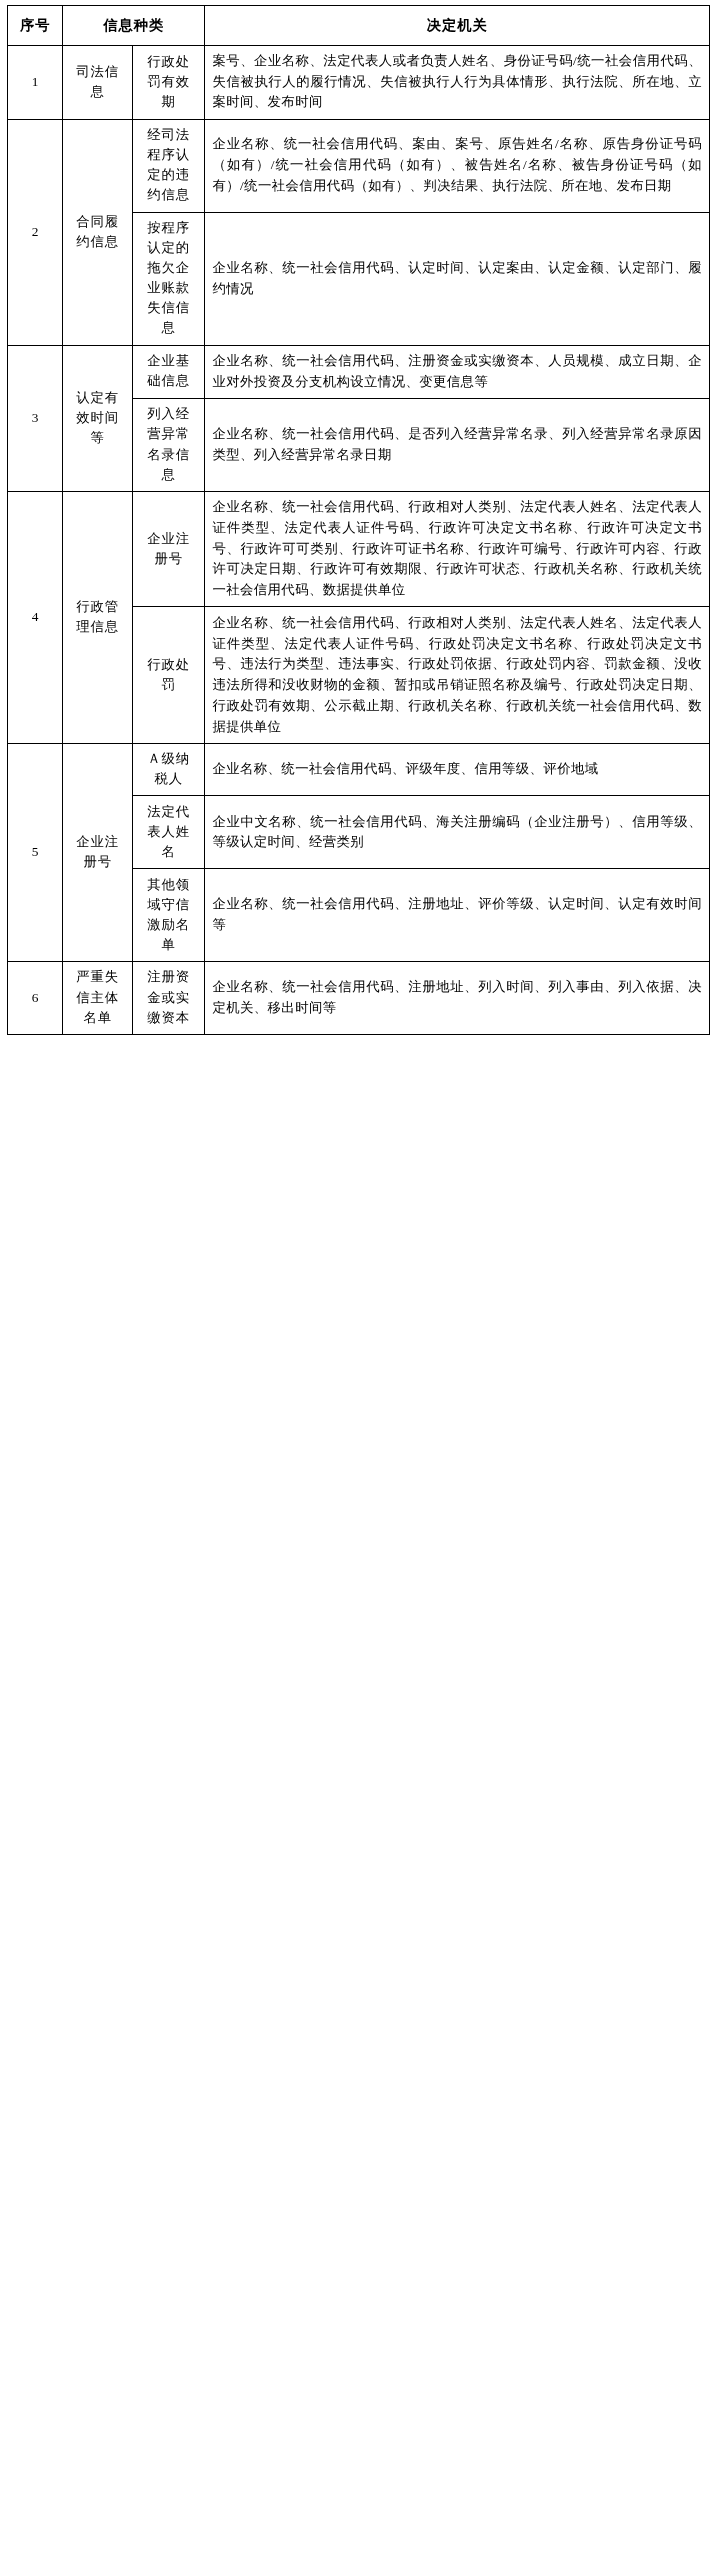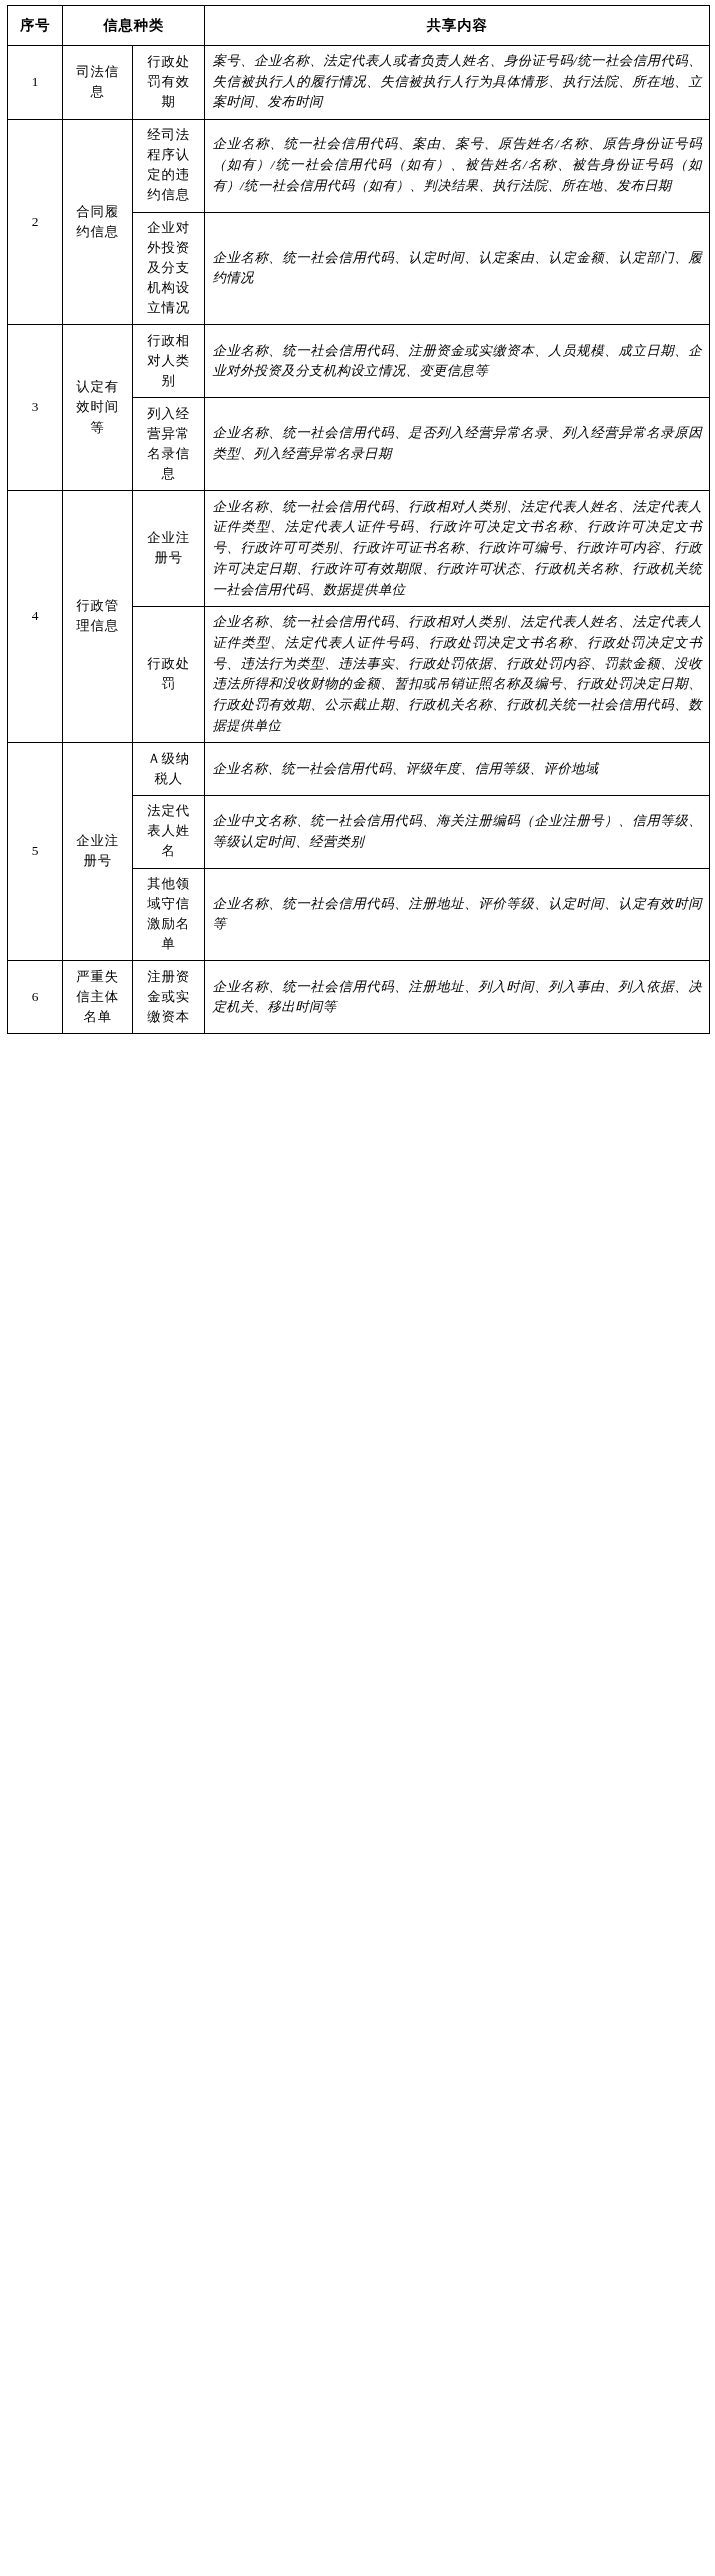--- a/index.html
+++ b/index.html
@@ -43,21 +43,20 @@
     letter-spacing: 0.9px;
   }
   td.center {
     text-align: center;
     letter-spacing: 0.9px;
   }
   td.content {
     text-align: justify;
     text-justify: inter-ideograph;
     letter-spacing: 0.4px;
-    font-style: italic;
   }
   td.seq {
     text-align: center;
     font-size: 13.4px;
   }
   .vtext {
     display: inline-block;
     text-align: center;
     line-height: 1.5;
   }
@@ -70,21 +69,21 @@
     <colgroup>
       <col class="c1">
         <col class="c2">
         <col class="c3">
         <col class="c4">
     </colgroup>
     <thead>
       <tr>
         <th>序号</th>
         <th colspan="2">信息种类</th>
-        <th>共享内容</th>
+        <th>决定机关</th>
       </tr>
     </thead>
     <tbody>
 
       <tr>
         <td class="seq" rowspan="1">1</td>
         <td class="center" rowspan="1" style="width:70px;text-decoration:underline;">
           <span class="vtext">司法信息</span>
         </td>
         <td class="center">
@@ -98,32 +97,32 @@
         <td class="center" rowspan="2">
           <span class="vtext">合同履约信息</span>
         </td>
         <td class="center">
           <span class="vtext">经司法程序认定的违约信息</span>
         </td>
         <td class="content">企业名称、统一社会信用代码、案由、案号、原告姓名/名称、原告身份证号码（如有）/统一社会信用代码（如有）、被告姓名/名称、被告身份证号码（如有）/统一社会信用代码（如有）、判决结果、执行法院、所在地、发布日期</td>
       </tr>
       <tr>
         <td class="center">
-          <span class="vtext">企业对外投资及分支机构设立情况</span>
+          <span class="vtext">按程序认定的拖欠企业账款失信信息</span>
         </td>
         <td class="content">企业名称、统一社会信用代码、认定时间、认定案由、认定金额、认定部门、履约情况</td>
       </tr>
 
       <tr>
         <td class="seq" rowspan="2">3</td>
         <td class="center" rowspan="2">
           <span class="vtext">认定有效时间等</span>
         </td>
         <td class="center">
-          <span class="vtext">行政相对人类别</span>
+          <span class="vtext">企业基础信息</span>
         </td>
         <td class="content">企业名称、统一社会信用代码、注册资金或实缴资本、人员规模、成立日期、企业对外投资及分支机构设立情况、变更信息等</td>
       </tr>
       <tr>
         <td class="center">
           <span class="vtext">列入经营异常名录信息</span>
         </td>
         <td class="content">企业名称、统一社会信用代码、是否列入经营异常名录、列入经营异常名录原因类型、列入经营异常名录日期</td>
       </tr>
 

